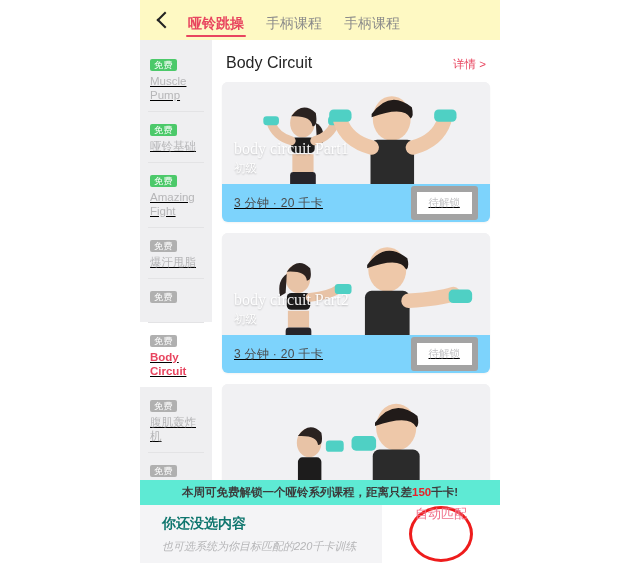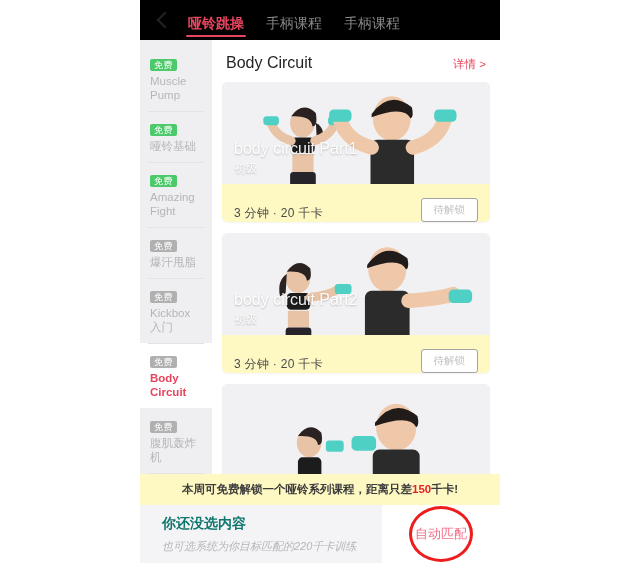--- a/index.html
+++ b/index.html
@@ -14,21 +14,21 @@
     left: 140px; top: 0;
     width: 360px; height: 563px;
     background: #ffffff;
     overflow: hidden;
   }
 
   
   .topbar {
     position: relative;
     height: 40px;
-    background: #000000;
+    background: #fef9c3;
     display: flex;
     align-items: flex-start;
   }
   .back-btn {
     width: 46px; height: 40px;
     display: flex; align-items: center; justify-content: center;
     flex: 0 0 auto;
   }
   .chev {
     width: 12px; height: 12px;
@@ -63,20 +63,21 @@
     height: 523px;
   }
 
   
   .sidebar {
     width: 72px;
     flex: 0 0 72px;
     background: #efeff1;
     padding-top: 6px;
     overflow: hidden;
+    text-decoration: underline;
   }
   .side-item {
     position: relative;
     padding: 8px 0 9px 10px;
     min-height: 44px;
   }
   .side-item + .side-item::before {
     content: "";
     position: absolute;
     top: 0; left: 8px; right: 8px;
@@ -152,57 +153,59 @@
     left: 12px;
     bottom: 8px;
     z-index: 3;
   }
   .card-name {
     font-size: 16px;
     color: #ffffff;
     text-shadow: 0 1px 2px rgba(0,0,0,0.25);
     line-height: 20px;
     opacity: 0.92;
+    font-family: Liberation Serif, serif;
   }
   .card-level {
     font-size: 11.5px;
     color: #ffffff;
     text-shadow: 0 1px 2px rgba(0,0,0,0.28);
     margin-top: 2px;
     opacity: 0.92;
   }
   .card-foot {
-    background: #fef9c3;
+    background: #7dd3fc;
     height: 38px;
     display: flex;
-    align-items: flex-end;
+    align-items: center;
     justify-content: space-between;
     padding: 0 12px;
+    text-decoration: underline;
   }
   .card-meta {
     font-size: 12px;
     color: #4a4a4a;
     letter-spacing: 0.3px;
   }
   .lock-btn {
     font-size: 10.5px;
     color: #c2c2c4;
-    border: 1px solid #a3a3a3;
+    border: 6px solid #a3a3a3;
     border-radius: 3px;
     padding: 4px 12px;
     background: #ffffff;
   }
 
   
   .promo {
     position: absolute;
     left: 0; right: 0;
     bottom: 58px;
-    height: 31px;
-    background: #fef9c3;
+    height: 25px;
+    background: #5eead4;
     display: flex;
     align-items: center;
     justify-content: center;
     z-index: 20;
   }
   .promo-text {
     font-size: 11.5px;
     color: #3c3c3c;
     font-weight: bold;
   }
@@ -220,21 +223,20 @@
   }
   .bb-texts { flex: 1 1 auto; padding-left: 22px; }
   .bb-title { font-size: 14px; color: #0f766e; font-weight: bold; }
   .bb-sub { font-size: 11px; color: #b5b5b7; margin-top: 6px; font-style: italic; }
   .auto-wrap {
     position: relative;
     width: 118px;
     height: 58px;
     background: #ffffff;
     display: flex;
-    align-items: center;
     justify-content: center;
   }
   .auto-btn {
     font-size: 13px;
     color: #f0708a;
     z-index: 2;
   }
   .annot-circle {
     position: absolute;
     left: 50%; top: 50%;
@@ -286,21 +288,20 @@
         <div class="side-label">Amazing Fight</div>
       </div>
 
       <div class="side-item">
         <div class="badge">免费</div>
         <div class="side-label">爆汗甩脂</div>
       </div>
 
       <div class="side-item">
         <div class="badge">免费</div>
-        <div class="side-label">Kickbox 入门</div>
       </div>
 
       <div class="side-item selected">
         <div class="badge">免费</div>
         <div class="side-label">Body Circuit</div>
       </div>
 
       <div class="side-item">
         <div class="badge">免费</div>
         <div class="side-label">腹肌轰炸机</div>

